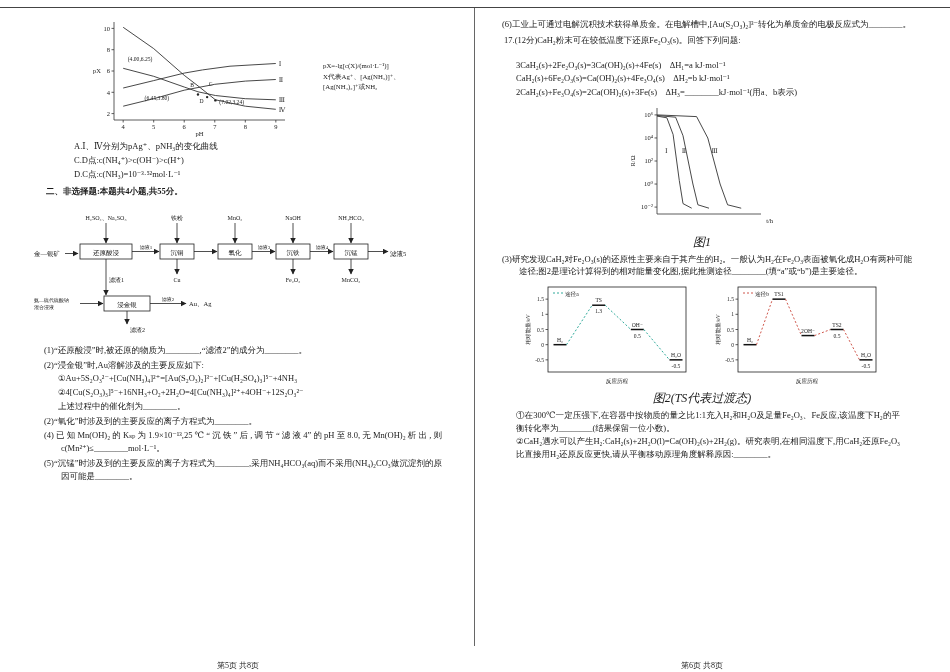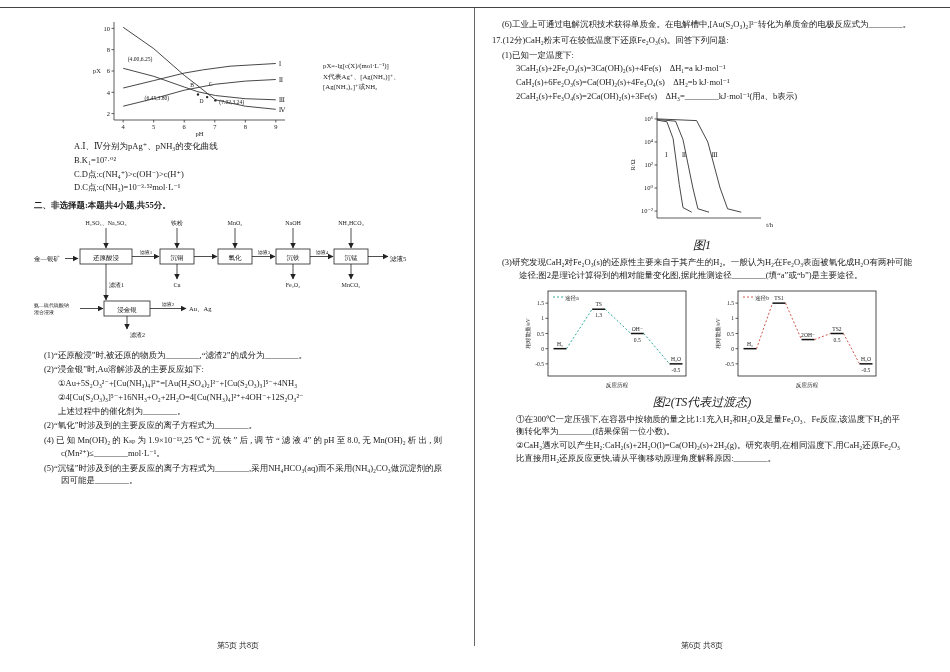--- a/index.html
+++ b/index.html
@@ -3,32 +3,32 @@
 <meta charset="utf-8">
 <style>
   html,body{margin:0;padding:0;background:#e8e8e8;}
   .sheet{position:relative;width:950px;height:672px;background:#ffffff;overflow:hidden;
          font-family:"Liberation Serif","DejaVu Serif",serif;color:#1a1a1a;}
   .topline{position:absolute;top:7px;left:0;width:950px;border-top:1.5px solid #444;}
   .divider{position:absolute;top:8px;left:474px;height:638px;border-left:1px solid #666;}
   .page{position:absolute;top:16px;bottom:0;font-size:8.5px;line-height:1.5;text-align:justify;}
   .page-left{left:34px;width:408px;}
   .page-right{left:492px;width:420px;}
-  p{margin:0;}
+  p{margin:12px;}
   .figrow{display:flex;gap:8px;align-items:center;margin:0 0 2px 56px;}
   .sidetext{font-size:6.8px;line-height:1.6;width:122px;}
   .opt{margin:0 0 1px 40px;}
   .sec{font-weight:bold;margin-top:5px;}
   .qpara{margin-top:3px;}
   .qi{margin:2px 0 0 6px;padding-left:21px;text-indent:-17px;}
   .ap{margin:3px 0 0 2px;}
   .eqp{margin:1px 12px 0 24px;}
   .figwrap{text-align:center;margin:3px 0 2px 0;}
   .figcap{font-size:12px;text-align:center;margin-top:-1px;font-style:italic;}
-  .footer{position:absolute;bottom:20px;left:0;right:0;text-align:center;font-size:8px;}
+  .footer{position:absolute;bottom:0;left:0;right:0;text-align:center;font-size:8px;}
   svg{overflow:visible;}
   svg text{font-family:inherit;fill:#1a1a1a;}
   .tk{font-size:6.5px;}
   .tk5{font-size:5.6px;}
   .ax{stroke:#333;stroke-width:0.8;}
   .ln{fill:none;stroke:#333;stroke-width:0.9;}
   .frame{fill:none;stroke:#222;stroke-width:0.8;}
   .lvl{stroke:#111;stroke-width:1.5;}
   .dash{stroke-dasharray:2 2;stroke-width:0.9;fill:none;}
   .fl{stroke:#222;stroke-width:0.8;}
@@ -92,21 +92,20 @@
           <text x="3" y="57" class="tk">pX</text>
         </svg>
       <div class="sidetext">
         <div>pX=-lg[c(X)/(mol·L⁻¹)]</div>
         <div>X代表Ag⁺、[Ag(NH₃)]⁺、</div>
         <div>[Ag(NH₃)₂]⁺或NH₃</div>
       </div>
     </div>
 
     <p class="opt">A.Ⅰ、Ⅳ分别为pAg⁺、pNH₃的变化曲线</p>
-    <p class="opt">B.K₁=10⁷·⁰²</p>
     <p class="opt">C.D点:c(NH₄⁺)&gt;c(OH⁻)&gt;c(H⁺)</p>
     <p class="opt">D.C点:c(NH₃)=10⁻³·⁵²mol·L⁻¹</p>
 
     <p class="sec">二、非选择题:本题共4小题,共55分。</p>
 
     <div class="figwrap">
       <svg id="flow" width="410" height="128">
           <defs>
             <marker id="ah" markerWidth="7" markerHeight="7" refX="5.5" refY="3" orient="auto" markerUnits="userSpaceOnUse">
               <path d="M0,0L6,3L0,6z" fill="#222"></path>
@@ -159,35 +158,34 @@
           <line x1="116" y1="93.5" x2="152" y2="93.5" class="fl" marker-end="url(#ah)"></line>
           <text x="134" y="91" class="s5" text-anchor="middle">滤液2</text>
           <text x="155" y="96" class="s65">Au、Ag</text>
           <line x1="93" y1="101" x2="93" y2="114" class="fl" marker-end="url(#ah)"></line>
           <text x="96" y="122" class="s6">滤渣2</text>
         </svg>
     </div>
 
     <p class="qi">(1)“还原酸浸”时,被还原的物质为________,“滤渣2”的成分为________。</p>
     <p class="qi">(2)“浸金银”时,Au溶解涉及的主要反应如下:</p>
-    <p class="eqp">①Au+5S₂O₃²⁻+[Cu(NH₃)₄]²⁺=[Au(H₂SO₄)₂]³⁻+[Cu(S₂O₃)₃]⁵⁻+4NH₃</p>
+    <p class="eqp">①Au+5S₂O₃²⁻+[Cu(NH₃)₄]²⁺=[Au(S₂O₃)₂]³⁻+[Cu(H₂SO₄)₃]⁵⁻+4NH₃</p>
     <p class="eqp">②4[Cu(S₂O₃)₃]⁵⁻+16NH₃+O₂+2H₂O=4[Cu(NH₃)₄]²⁺+4OH⁻+12S₂O₃²⁻</p>
     <p class="eqp">上述过程中的催化剂为________。</p>
     <p class="qi">(2)“氧化”时涉及到的主要反应的离子方程式为________。</p>
     <p class="qi">(4)已知Mn(OH)₂的Kₛₚ为1.9×10⁻¹³,25℃“沉铁”后,调节“滤液4”的pH至8.0,无Mn(OH)₂析出,则c(Mn²⁺)≤________mol·L⁻¹。</p>
     <p class="qi">(5)“沉锰”时涉及到的主要反应的离子方程式为________,采用NH₄HCO₃(aq)而不采用(NH₄)₂CO₃做沉淀剂的原因可能是________。</p>
 
     <div class="footer">第5页 共8页</div>
   </div>
 
   <div class="page page-right">
 
     <p class="qi">(6)工业上可通过电解沉积技术获得单质金。在电解槽中,[Au(S₂O₃)₂]³⁻转化为单质金的电极反应式为________。</p>
     <p class="qpara">17.(12分)CaH₂粉末可在较低温度下还原Fe₂O₃(s)。回答下列问题:</p>
-    <p class="qi">(1)已知一定温度下:</p>
     <p class="eqp">3CaH₂(s)+2Fe₂O₃(s)=3Ca(OH)₂(s)+4Fe(s)　ΔH₁=a kJ·mol⁻¹</p>
     <p class="eqp">CaH₂(s)+6Fe₂O₃(s)=Ca(OH)₂(s)+4Fe₃O₄(s)　ΔH₂=b kJ·mol⁻¹</p>
     <p class="eqp">2CaH₂(s)+Fe₃O₄(s)=2Ca(OH)₂(s)+3Fe(s)　ΔH₃=________kJ·mol⁻¹(用a、b表示)</p>
 
     <div class="figwrap">
       <svg id="fig1" width="150" height="128">
           <line x1="30" y1="6" x2="30" y2="112" class="ax"></line>
           <line x1="30" y1="112" x2="134" y2="112" class="ax"></line>
           <line x1="27.5" y1="12.91304347826086" x2="30" y2="12.91304347826086" class="ax"></line>
           <text x="26" y="15.11304347826086" class="tk" text-anchor="end">10⁶</text>

